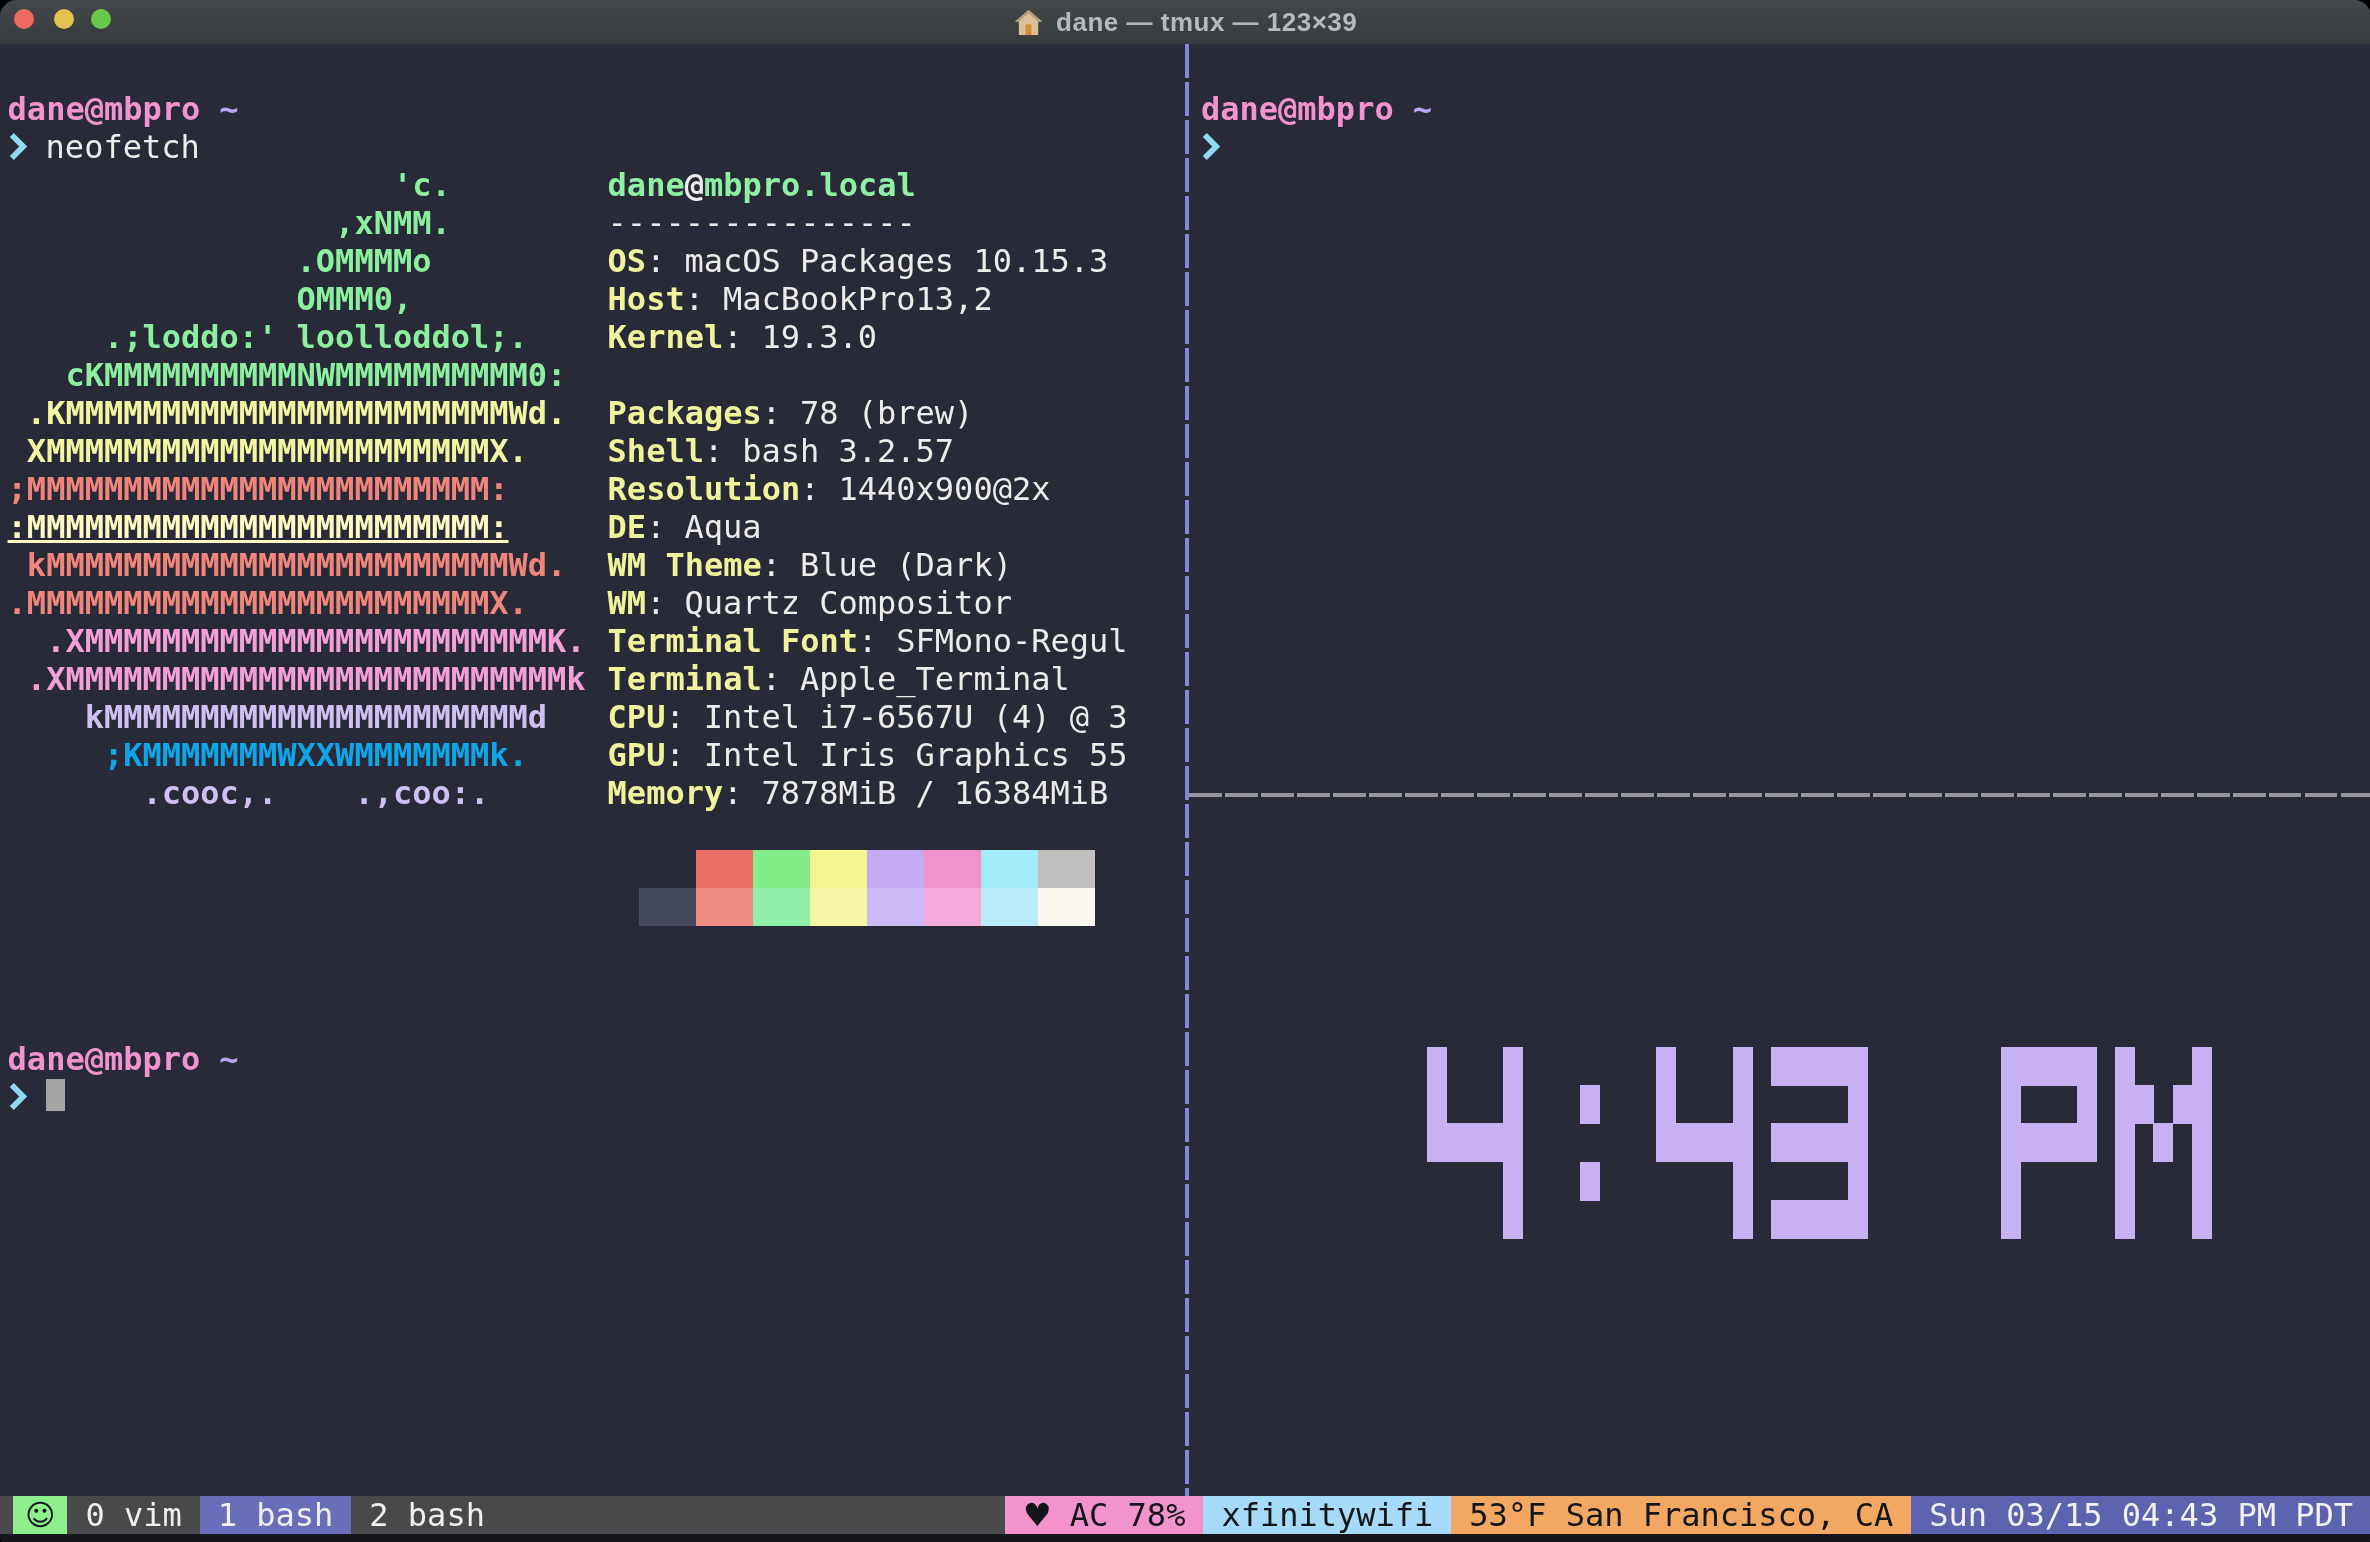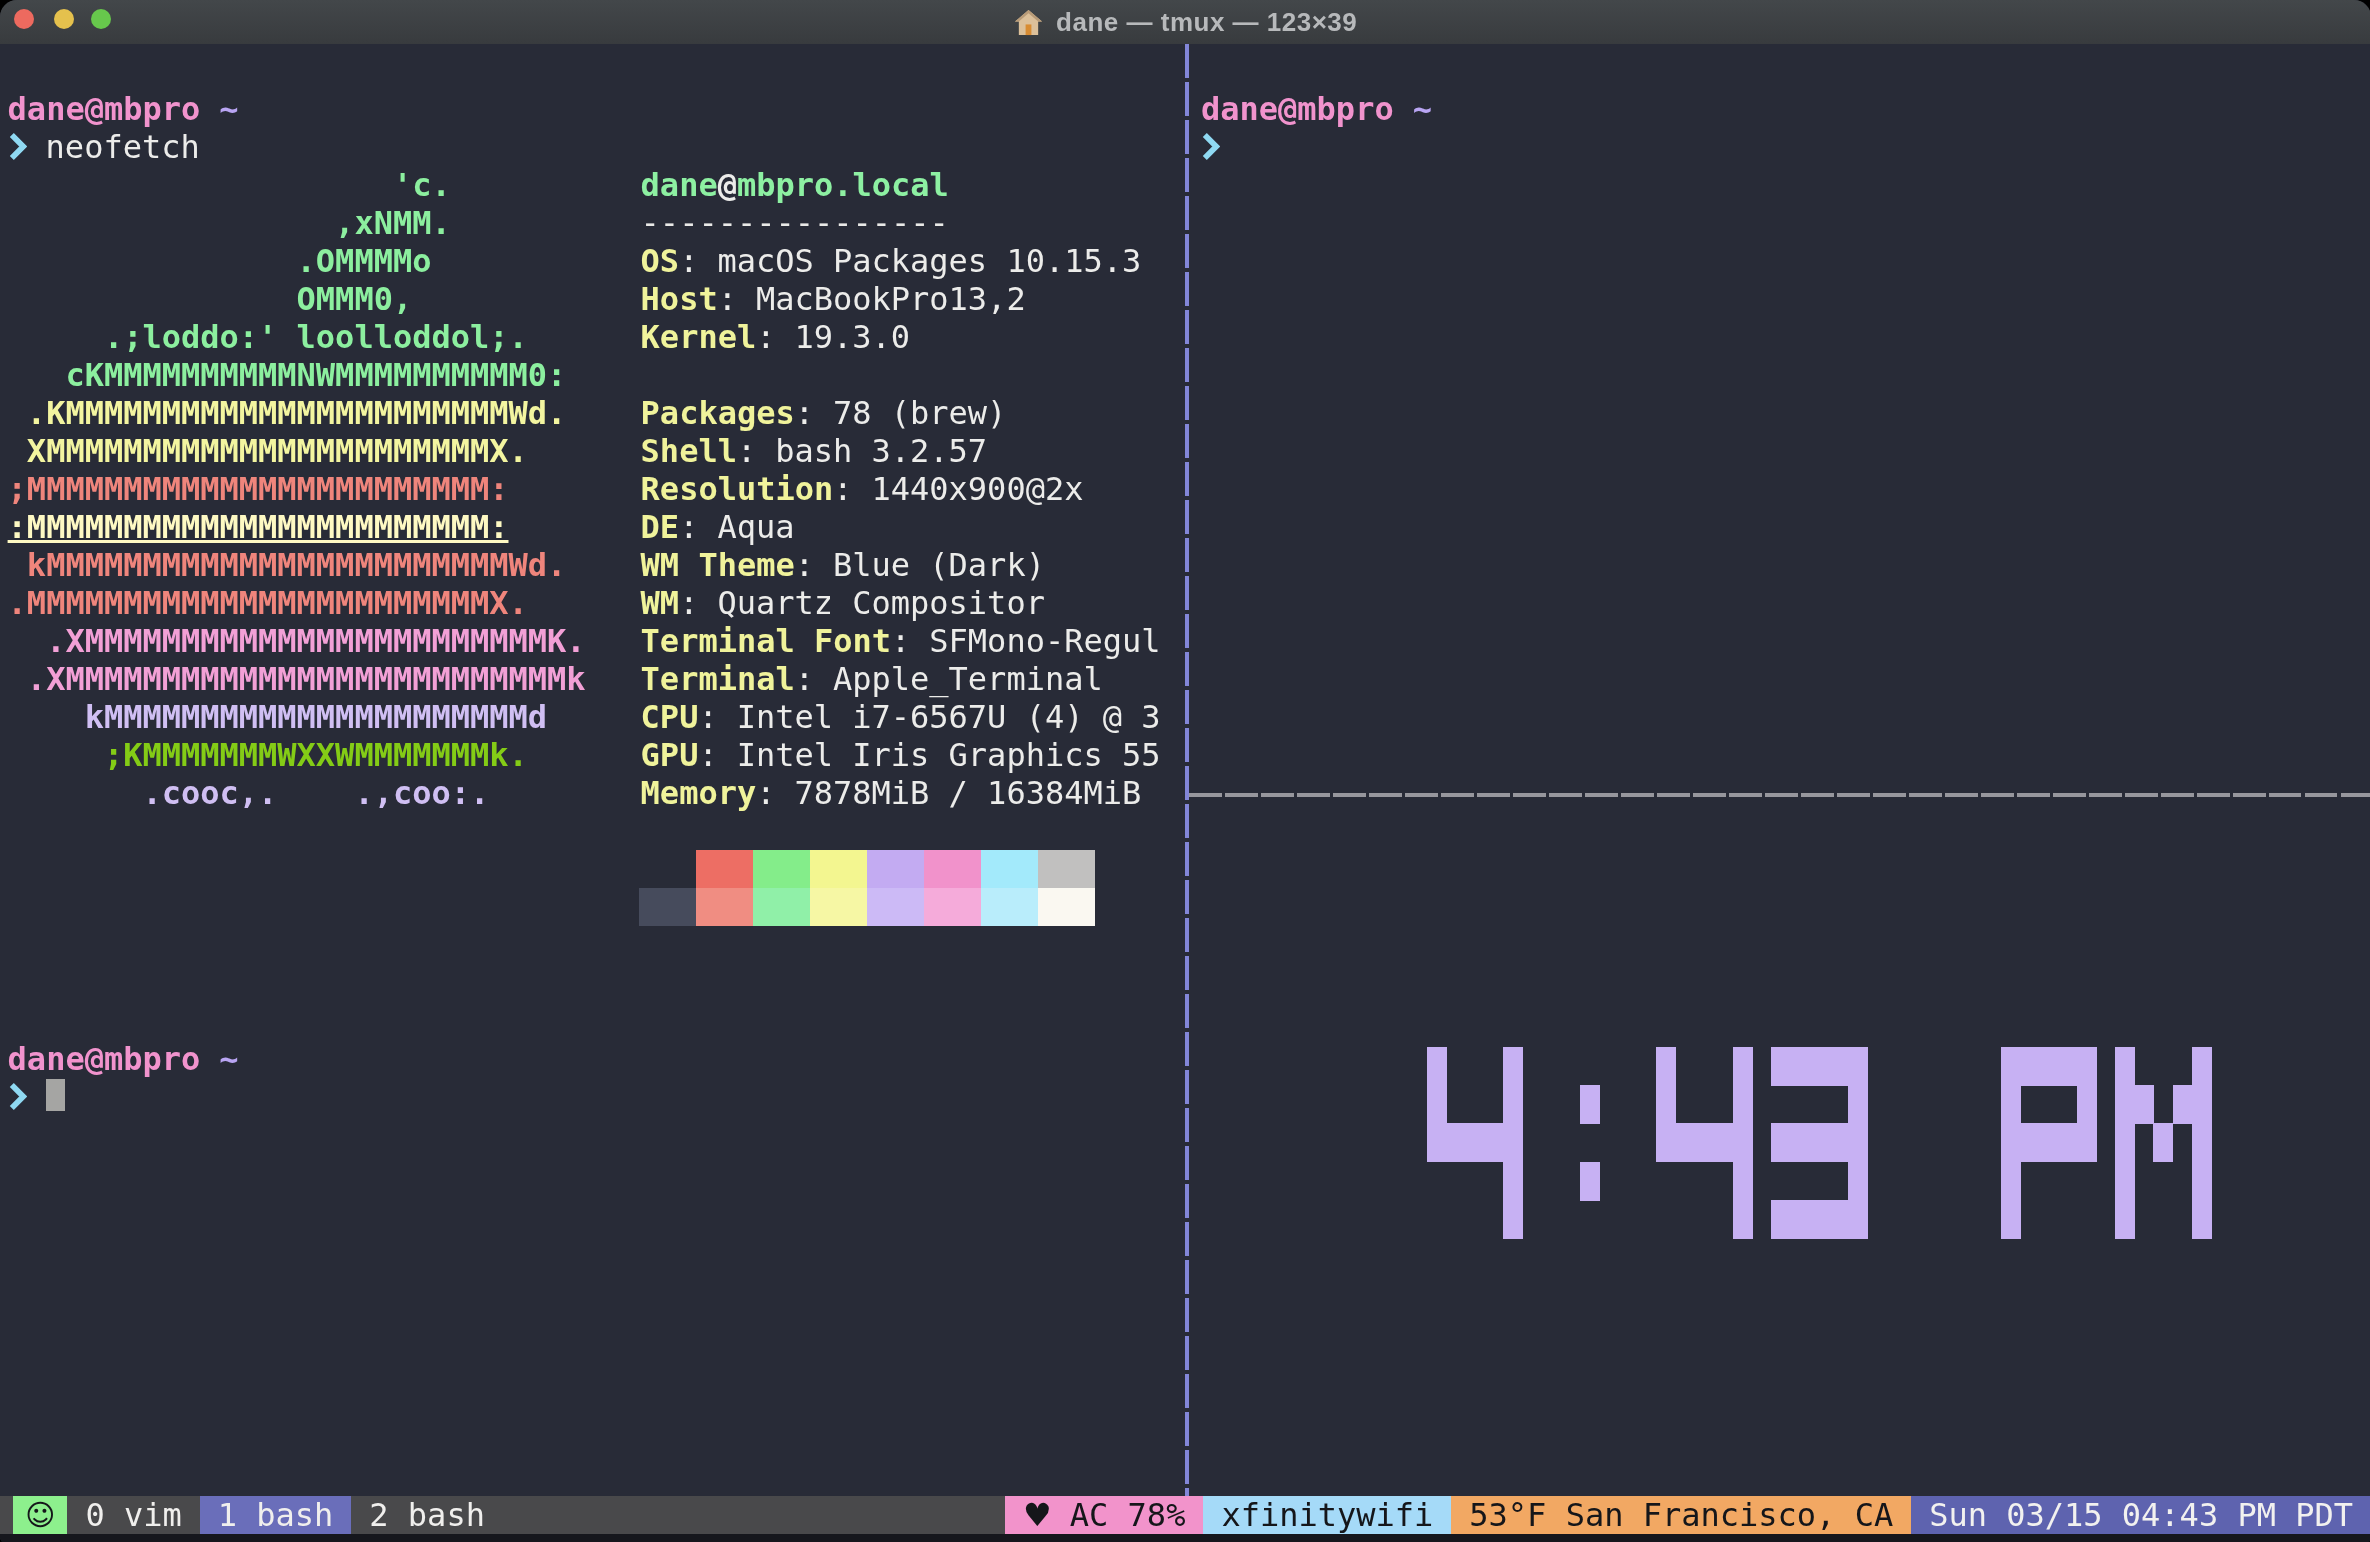--- a/index.html
+++ b/index.html
@@ -23,21 +23,21 @@
   .pane{position:absolute;top:7.6px;}
   #left-pane{left:7.6px;width:1174px;}
   #right-pane-top{left:1201px;width:1162px;}
   .row{height:38px;white-space:pre;position:relative;}
   .puser{color:var(--prompt-user);font-weight:bold;}
   .ppath{color:var(--prompt-path);font-weight:bold;margin-left:19px;}
   .chev{display:inline-block;width:19px;height:29px;vertical-align:-3.8px;margin-right:19px;}
   .cmd{color:var(--fg);}
   .cursor{display:inline-block;width:19px;height:32.5px;background:var(--cursor);vertical-align:-3.8px;}
   .art{font-weight:bold;}
-  .nfinfo{position:absolute;left:633px;top:0;white-space:pre;}
+  .nfinfo{position:absolute;left:600px;top:0;white-space:pre;}
   .nftitle{font-weight:bold;color:var(--title-green);}
   .nfat{font-weight:bold;color:var(--fg);}
   .nfsep{color:#e9e9e7;}
   .lbl{font-weight:bold;color:var(--label-yellow);}
   .colon{color:var(--fg);margin-right:19px;}
   .pal{padding-left:631px;}
   .swatch{display:inline-block;width:57px;height:38px;vertical-align:top;}
 
   
   #vdiv{position:absolute;left:1185px;top:0;bottom:0;width:3.8px;
@@ -100,21 +100,21 @@
           <div class="row"><span class="art" style="color: rgb(140, 239, 159);">   cKMMMMMMMMMMNWMMMMMMMMMM0:</span></div>
           <div class="row"><span class="art" style="color: rgb(243, 245, 160);"> .KMMMMMMMMMMMMMMMMMMMMMMMWd.</span><span class="nfinfo"><span class="lbl">Packages</span><span class="colon">:</span><span>78 (brew)</span></span></div>
           <div class="row"><span class="art" style="color: rgb(243, 245, 160);"> XMMMMMMMMMMMMMMMMMMMMMMMX.</span><span class="nfinfo"><span class="lbl">Shell</span><span class="colon">:</span><span>bash 3.2.57</span></span></div>
           <div class="row"><span class="art" style="color: rgb(239, 133, 124);">;MMMMMMMMMMMMMMMMMMMMMMMM:</span><span class="nfinfo"><span class="lbl">Resolution</span><span class="colon">:</span><span>1440x900@2x</span></span></div>
           <div class="row"><span class="art" style="color: #fef9c3; text-decoration: underline;">:MMMMMMMMMMMMMMMMMMMMMMMM:</span><span class="nfinfo"><span class="lbl">DE</span><span class="colon">:</span><span>Aqua</span></span></div>
           <div class="row"><span class="art" style="color: rgb(239, 133, 124);"> kMMMMMMMMMMMMMMMMMMMMMMMMWd.</span><span class="nfinfo"><span class="lbl">WM Theme</span><span class="colon">:</span><span>Blue (Dark)</span></span></div>
           <div class="row"><span class="art" style="color: rgb(239, 133, 124);">.MMMMMMMMMMMMMMMMMMMMMMMMX.</span><span class="nfinfo"><span class="lbl">WM</span><span class="colon">:</span><span>Quartz Compositor</span></span></div>
           <div class="row"><span class="art" style="color: rgb(242, 160, 214);">  .XMMMMMMMMMMMMMMMMMMMMMMMMK.</span><span class="nfinfo"><span class="lbl">Terminal Font</span><span class="colon">:</span><span>SFMono-Regul</span></span></div>
           <div class="row"><span class="art" style="color: rgb(242, 160, 214);"> .XMMMMMMMMMMMMMMMMMMMMMMMMMMk</span><span class="nfinfo"><span class="lbl">Terminal</span><span class="colon">:</span><span>Apple_Terminal</span></span></div>
           <div class="row"><span class="art" style="color: rgb(208, 191, 243);">    kMMMMMMMMMMMMMMMMMMMMMMd</span><span class="nfinfo"><span class="lbl">CPU</span><span class="colon">:</span><span>Intel i7-6567U (4) @ 3</span></span></div>
-          <div class="row"><span class="art" style="color: #84cc16;">     ;KMMMMMMMWXXWMMMMMMMk.</span><span class="nfinfo"><span class="lbl">GPU</span><span class="colon">:</span><span>Intel Iris Graphics 55</span></span></div>
+          <div class="row"><span class="art" style="color: #0ea5e9;">     ;KMMMMMMMWXXWMMMMMMMk.</span><span class="nfinfo"><span class="lbl">GPU</span><span class="colon">:</span><span>Intel Iris Graphics 55</span></span></div>
           <div class="row"><span class="art" style="color: rgb(208, 191, 243);">       .cooc,.    .,coo:.</span><span class="nfinfo"><span class="lbl">Memory</span><span class="colon">:</span><span>7878MiB / 16384MiB</span></span></div>
         </div>
 
       <div class="row"></div>
       <div class="row pal"><span class="swatch" style="background: transparent;"></span><span class="swatch" style="background: rgb(237, 110, 100);"></span><span class="swatch" style="background: rgb(132, 237, 138);"></span><span class="swatch" style="background: rgb(243, 246, 144);"></span><span class="swatch" style="background: rgb(195, 171, 242);"></span><span class="swatch" style="background: rgb(241, 146, 203);"></span><span class="swatch" style="background: rgb(163, 234, 251);"></span><span class="swatch" style="background: rgb(193, 192, 191);"></span></div>
       <div class="row pal"><span class="swatch" style="background: rgb(70, 75, 92);"></span><span class="swatch" style="background: rgb(240, 141, 130);"></span><span class="swatch" style="background: rgb(144, 240, 168);"></span><span class="swatch" style="background: rgb(246, 247, 164);"></span><span class="swatch" style="background: rgb(204, 186, 246);"></span><span class="swatch" style="background: rgb(245, 171, 218);"></span><span class="swatch" style="background: rgb(185, 237, 251);"></span><span class="swatch" style="background: rgb(250, 248, 241);"></span></div>
       <div class="row"></div>
       <div class="row"></div>
       <div class="row"></div>
       <div class="row"><span class="puser">dane@mbpro</span><span class="ppath">~</span></div>

